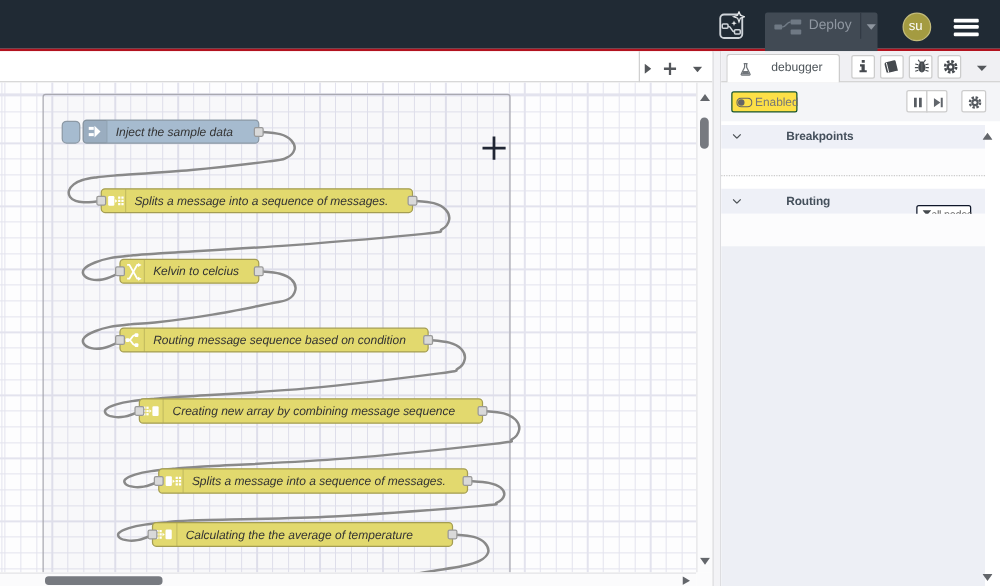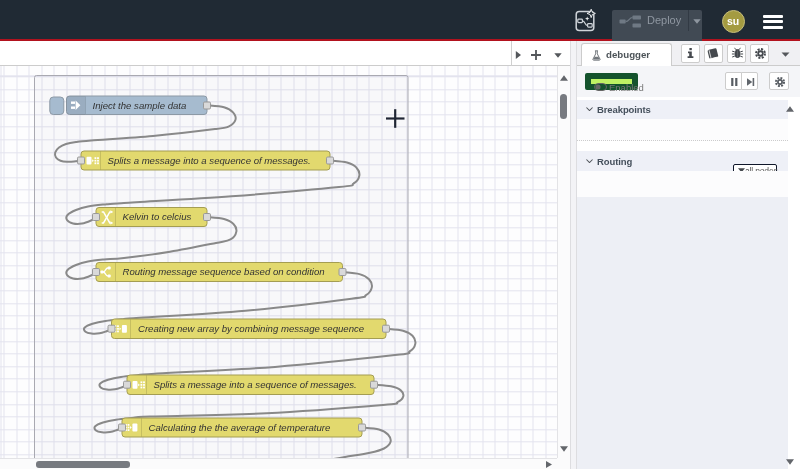--- a/index.html
+++ b/index.html
@@ -28,42 +28,42 @@
   #hthumb { left:36px; top:461px; width:94px; height:6.5px; background:#777a80; border-radius:3px; }
   #corner { left:557px; top:458px; width:13px; height:11px; background:#fbfbfc; }
 
   
   #splitter { left:570px; top:41px; width:7px; height:428px; background:#f3f3f6; border-left:1px solid #dddde0; border-right:1px solid #dddde0; }
 
   
   #sidebar { left:577px; top:41px; width:223px; height:428px; background:#fff; }
   #sb-tabbar { left:577px; top:41px; width:223px; height:25px; background:#f0f0f3; border-bottom:1px solid #cccccc; }
   #sb-tab { left:581px; top:43px; width:91px; height:23px; background:#fff; border:1px solid #ccc; border-bottom:none; border-radius:3px 3px 0 0; z-index:3; }
-  #sb-tab span { position:absolute; left:24px; top:5px; font-size:9.7px; font-weight:bold; color:#4c5358; letter-spacing:0; }
+  #sb-tab span { position:absolute; left:35px; top:5px; font-size:9.7px; font-weight:normal; color:#4c5358; letter-spacing:0; }
   .sbtn { position:absolute; width:19px; height:19px; background:#fff; border:1px solid #ccc; border-radius:2px; top:44px; }
   #sb-toolbar { left:577px; top:66px; width:223px; height:31px; background:#f4f5f8; }
-  #btn-enabled { left:585px; top:73px; width:53px; height:17px; background:#bef264; border:6px solid #14532d; border-radius:2px;padding-left:28px; }
+  #btn-enabled { left:585px; top:73px; width:53px; height:17px; background:#fde047; border:1px solid #14532d; border-radius:2px;padding-left:28px; }
   #btn-enabled span { position:absolute; left:18px; top:3px; font-size:9.5px; color:#777; }
   .tbtn { position:absolute; top:72px; height:18px; background:#fff; border:1px solid #ccc; }
   #band-bp { left:577px; top:100px; width:211px; height:19px; background:#eef0f7; }
   #band-msg { left:577px; top:151px; width:211px; height:20px; background:#eef0f7; }
-  .bandtext { position:absolute; font-size:9.5px; font-weight:bold; color:#45505c; letter-spacing:-0.1px; }
+  .bandtext { position:absolute; font-size:9.5px; font-weight:bold; color:#45505c; letter-spacing:-0.1px;margin-left:32px; }
   #bp-content { left:577px; top:119px; width:211px; height:22px; background:#fcfcfd; border-bottom:1px dotted #ccc; }
   #msg-content { left:577px; top:171px; width:211px; height:26px; background:#fcfcfd; }
   #sb-lower { left:577px; top:197px; width:211px; height:272px; background:#edeff5; }
   #sb-scrollstrip { left:788px; top:100px; width:12px; height:369px; background:#fff; }
   #btn-allnodes { left:733px; top:164px; width:44px; height:13px; background:#fff; border:1px solid #0f172a; border-radius:2px; }
   #btn-allnodes span { position:absolute; left:11px; top:1.2px; font-size:8.6px; color:#555; white-space:nowrap; letter-spacing:-0.2px; }
 
   
   #deploy { left:612px; top:10px; width:90px; height:39px; background:#414a54; border-radius:2px; }
   #deploy .txt { position:absolute; left:35px; top:4px; font-size:11px; color:#8f97a1; }
   #deploy .sep { position:absolute; left:76px; top:0; width:1px; height:21px; background:#323a44; }
   #avatar { left:722px; top:10px; width:23px; height:23px; border-radius:50%; background:#a49b41; border:1.5px solid #c5bd7c; }
-  #avatar span { position:absolute; left:4px; top:3.5px; font-size:10.5px; font-weight:bold; color:#fff; }
+  #avatar span { position:absolute; left:4px; top:3.5px; font-size:10.5px; font-weight:normal; color:#fff; }
   .hbar { position:absolute; left:763px; width:19.5px; height:3.3px; background:#fff; border-radius:1px; }
 </style>
 </head>
 <body>
 <div id="header" class="abs"></div>
 <div id="redline" class="abs"></div>
 
 <svg class="abs" style="left:575px; top:9px;" width="21" height="23" viewBox="0 0 21 23">
   <rect x="1.2" y="2.6" width="17.6" height="18.8" rx="3" fill="none" stroke="#cfd4d9" stroke-width="1.5"></rect>
   <rect x="2.8" y="10.2" width="4.6" height="3.4" rx="0.8" fill="none" stroke="#cfd4d9" stroke-width="1.2"></rect>

